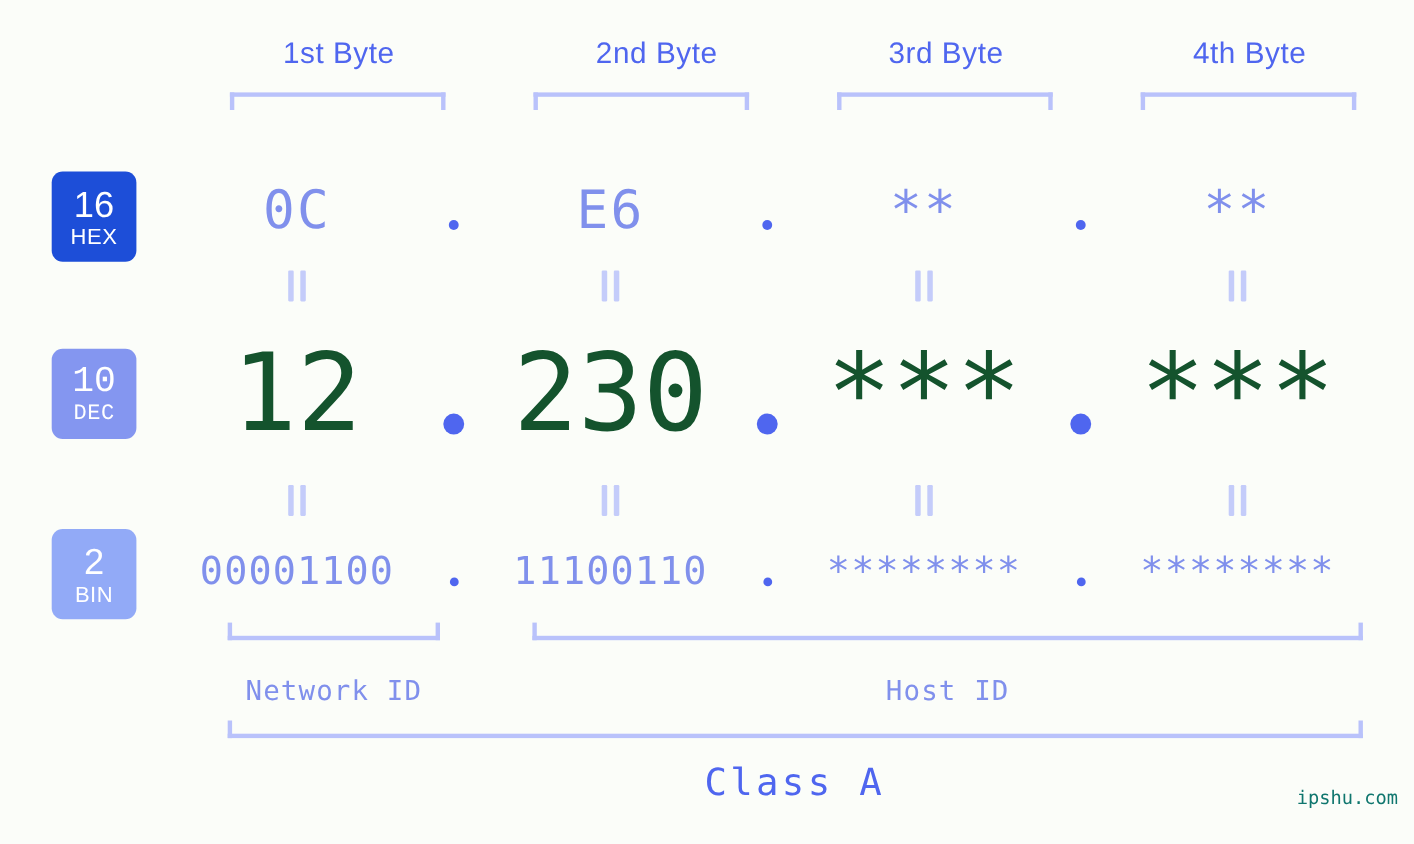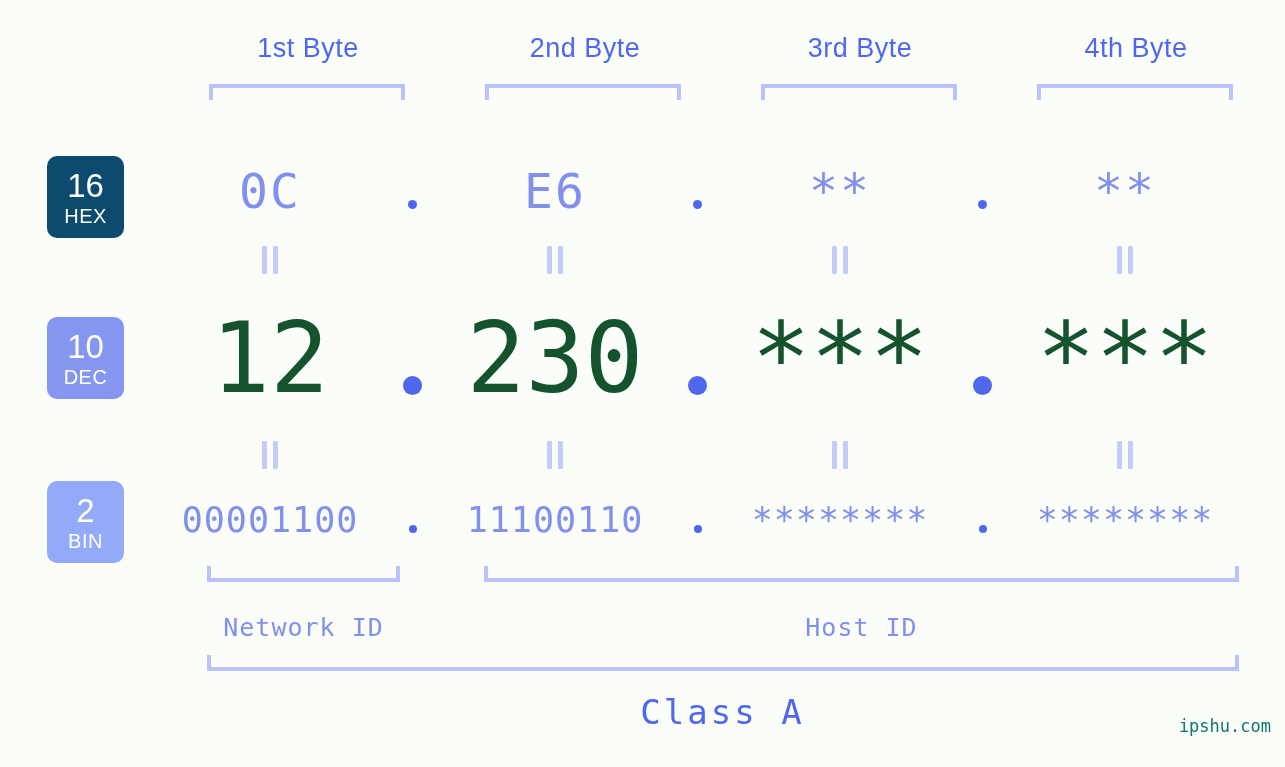--- a/index.html
+++ b/index.html
@@ -62,22 +62,22 @@
   .badge .num {
     font-size: 33px;
     letter-spacing: 0px;
   }
   .badge .lbl {
     font-size: 20px;
     margin-top: 4px;
     letter-spacing: 0.5px;
     text-align: center;
   }
-  .badge-hex { top: 156px; background: #0c4a6e; }
-  .badge-dec { top: 317px; background: #8496f0; }
+  .badge-hex { top: 156px; background: #1d4ed8; }
+  .badge-dec { top: 317px; background: #8496f0; font-family: Liberation Mono, monospace; }
   .badge-bin { top: 481px; background: #92aaf7; }
 
   
   .row {
     position: absolute;
     left: 150px;
     width: 1110px;
     display: flex;
     align-items: center;
   }
@@ -204,21 +204,21 @@
     letter-spacing: 0px;
     white-space: nowrap;
   }
 </style>
 </head>
 <body>
 
 <div id="page">
 
   <div class="byte-head" style="left:188px;">1st Byte</div>
-  <div class="byte-head" style="left:465px;">2nd Byte</div>
+  <div class="byte-head" style="left:477px;">2nd Byte</div>
   <div class="byte-head" style="left:740px;">3rd Byte</div>
   <div class="byte-head" style="left:1016px;">4th Byte</div>
 
   <div class="top-bracket" style="left:209px; width:196px;"></div>
   <div class="top-bracket" style="left:485px; width:196px;"></div>
   <div class="top-bracket" style="left:761px; width:196px;"></div>
   <div class="top-bracket" style="left:1037px; width:196px;"></div>
 
   <div class="badge badge-hex">
     <span class="num">16</span>

